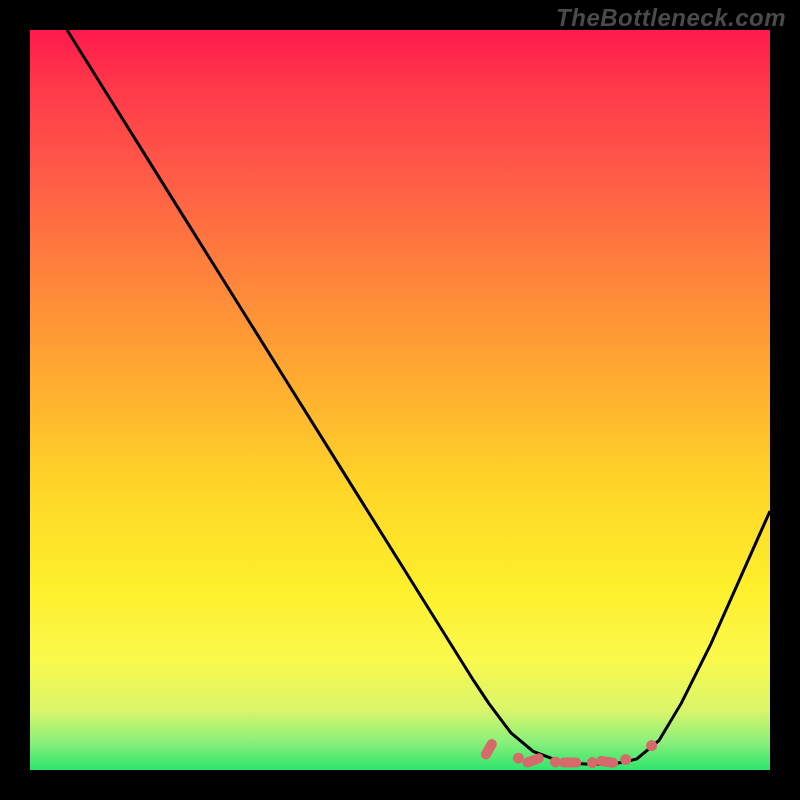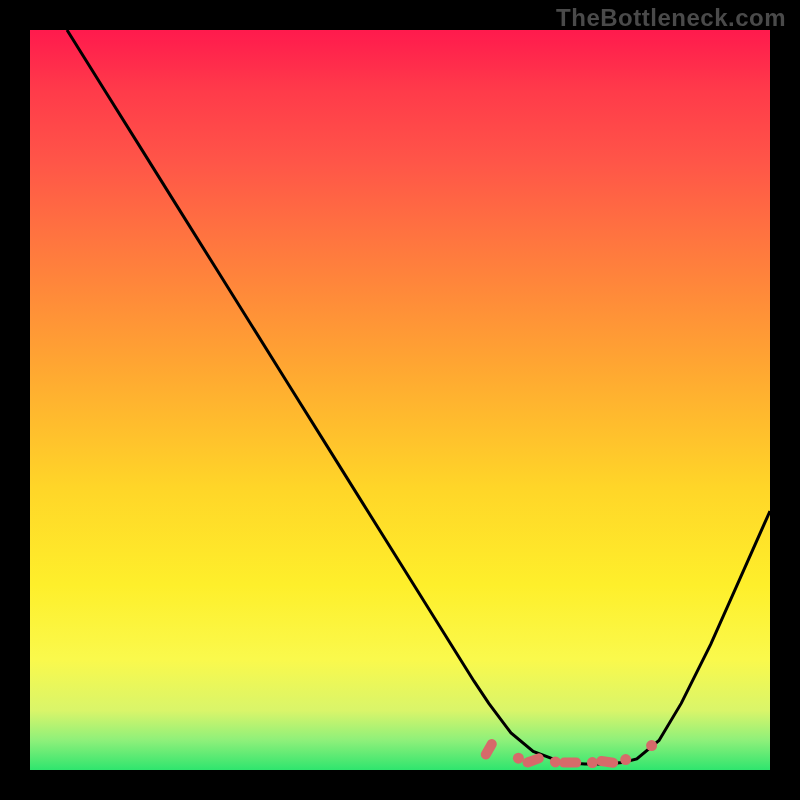--- a/index.html
+++ b/index.html
@@ -41,20 +41,21 @@
   }
   .watermark {
     position: absolute;
     top: 4px;
     right: 14px;
     color: #4a4a4a;
     font-size: 24px;
     font-weight: 600;
     letter-spacing: 0.5px;
     user-select: none;
+    font-style: italic;
   }
   svg.overlay {
     position: absolute;
     left: 0;
     top: 0;
     width: 740px;
     height: 740px;
   }
   .curve {
     fill: none;

